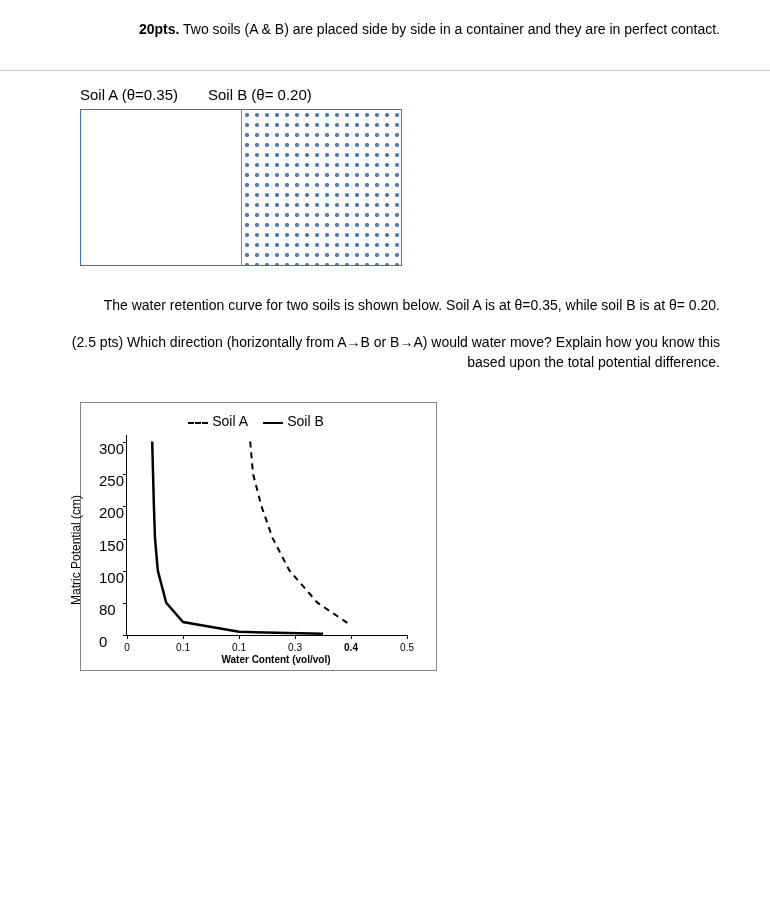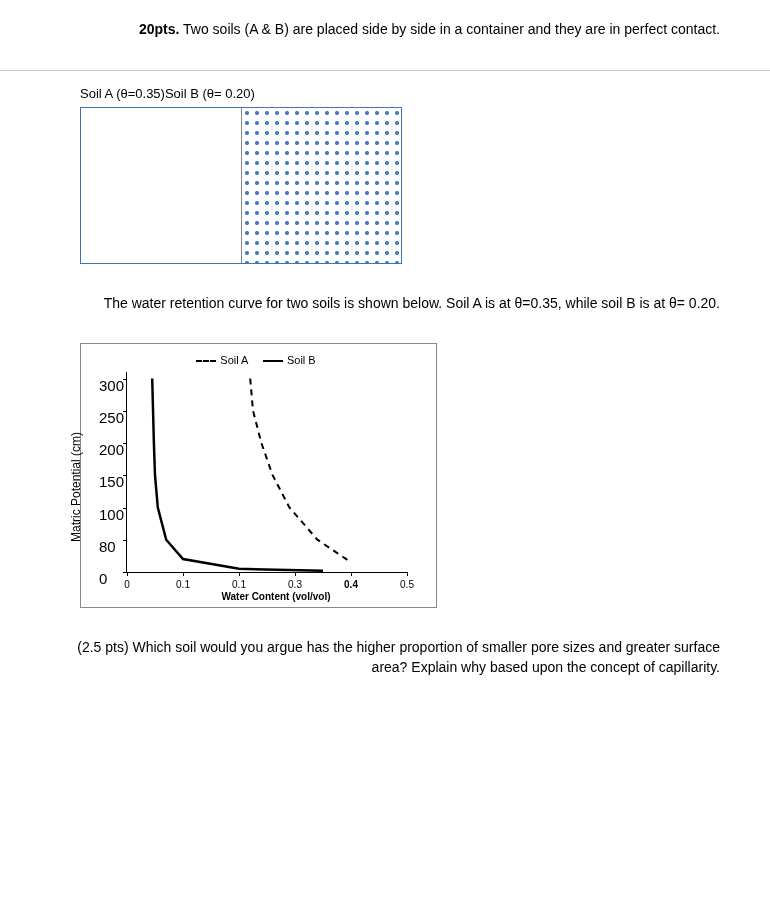--- a/index.html
+++ b/index.html
@@ -17,23 +17,24 @@
   .bold { font-weight: bold; }
   p { line-height: 1.4; margin: 0; text-align: right; }
   .intro { margin-bottom: 30px; }
   hr.sep {
     border: none;
     border-top: 1px solid #ccc;
     margin: 0 -50px 15px -50px;
   }
   .soil-labels {
     display: flex;
-    font-size: 13px;
+    font-size: 15px;
     margin-left: 30px;
     margin-bottom: 6px;
+    gap: 30px;
   }
   .diagram {
     border: 1.5px solid #3b73b9;
     width: 320px;
     height: 155px;
     display: flex;
     margin-left: 30px;
     margin-bottom: 30px;
   }
   .soil-a-box {
@@ -53,21 +54,21 @@
   .body-text { margin: 18px 0; }
   .chart-wrap {
     border: 1px solid #888;
     width: 340px;
     padding: 10px 10px 5px 5px;
     margin: 30px 0 30px 30px;
     position: relative;
   }
   .legend {
     text-align: center;
-    font-size: 11px;
+    font-size: 14px;
     margin-bottom: 6px;
   }
   .legend .dash {
     display: inline-block;
     width: 20px;
     border-top: 2px dashed #000;
     vertical-align: middle;
     margin-right: 4px;
   }
   .legend .solid {
@@ -148,20 +149,21 @@
     <span>Soil A (θ=0.35)</span>
     <span>Soil B (θ= 0.20)</span>
   </div>
   <div class="diagram">
     <div class="soil-a-box"></div>
     <div class="soil-b-box"></div>
   </div>
 
   <p class="body-text">The water retention curve for two soils is shown below. Soil A is at θ=0.35, while soil B is at θ= 0.20.</p>
 
+  <p class="body-text">(2.5 pts) Which direction (horizontally from A→B or B→A) would water move? Explain how you know this based upon the total potential difference.</p>
 
   <div class="chart-wrap">
     <div class="legend">
       <span class="dash"></span><span>Soil A</span>
       <span class="solid"></span><span>Soil B</span>
     </div>
     <div style="position:relative;">
       <div class="y-label">Matric Potential (cm)</div>
       <div class="plot-area" id="plot" style="width: 280px;">
         <svg class="curves" id="curves" viewBox="0 0 280 200" preserveAspectRatio="none">
@@ -192,14 +194,13 @@
           <div class="tick-x-mark" style="left: 168px;"></div>
           <div class="tick-x" style="left: 224px; font-weight: bold;">0.4</div>
           <div class="tick-x-mark" style="left: 224px;"></div>
           <div class="tick-x" style="left: 280px;">0.5</div>
           <div class="tick-x-mark" style="left: 280px;"></div>
         </div>
       <div class="x-label">Water Content (vol/vol)</div>
     </div>
   </div>
 
-  <p class="body-text">(2.5 pts) Which soil would you argue has the higher proportion of smaller pore sizes and greater surface area? Explain why based upon the concept of capillarity.</p>
 </div>
 
 </body></html>

